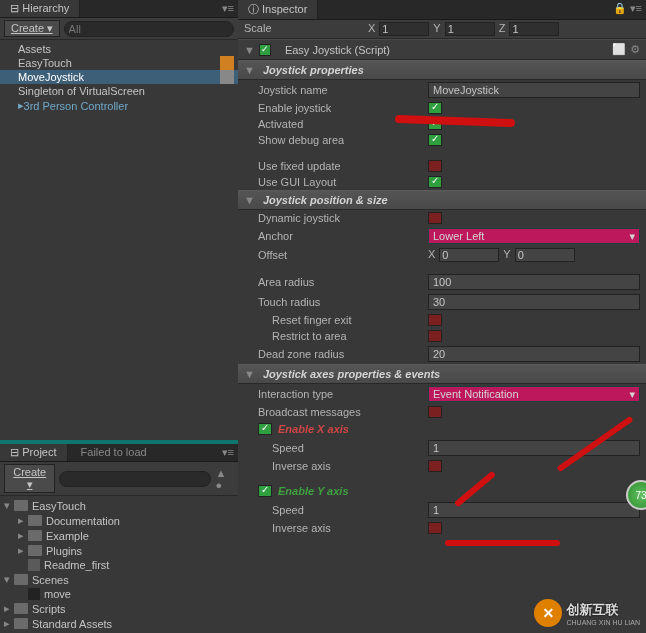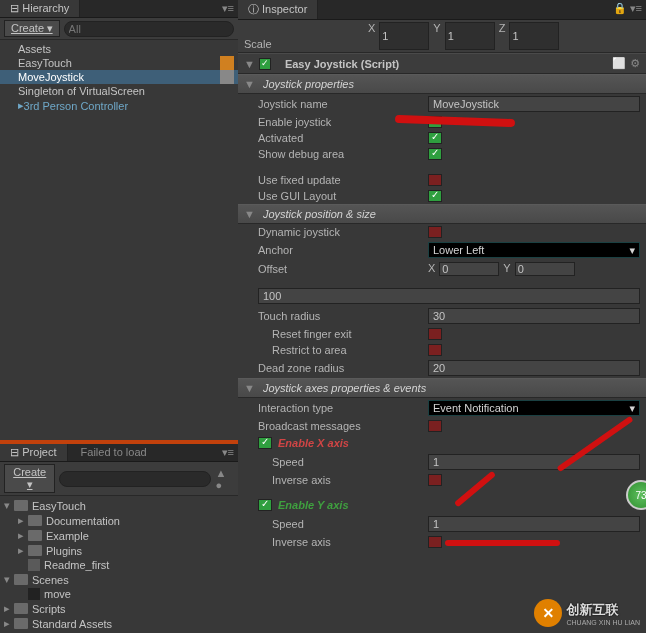--- a/index.html
+++ b/index.html
@@ -16,54 +16,54 @@
 .toolbar { background: #3c3c3c; padding: 2px 4px; display: flex; align-items: center; gap: 4px; border-bottom: 1px solid #282828; }
 .btn-create { background: #4a4a4a; border: 1px solid #222; color: #c4c4c4; padding: 1px 6px; cursor: pointer; text-decoration: underline; }
 .search { flex: 1; background: #2a2a2a; border: 1px solid #222; color: #888; padding: 1px 4px; border-radius: 8px; }
 
 .hier-list { background: #383838; flex: 1; padding: 2px 0; overflow: hidden; }
 .hier-item { padding: 1px 4px 1px 18px; color: #c4c4c4; cursor: pointer; display: flex; align-items: center; position: relative; }
 .hier-item.selected { background: #3e5f78; color: #fff; }
 .hier-item.prefab { color: #6fa8c8; }
 .hier-icon { position: absolute; right: 4px; width: 14px; height: 14px; }
 
-.project-panel { background: #383838; border-top: 4px solid #c2410c; }
+.project-panel { background: #383838; border-top: 4px solid #0f766e; }
 .proj-list { padding: 2px 0; }
 .proj-item { padding: 1px 4px; display: flex; align-items: center; cursor: pointer; color: #c4c4c4; }
 .proj-item.lvl1 { padding-left: 4px; }
 .proj-item.lvl2 { padding-left: 18px; }
 .foldout { width: 10px; display: inline-block; color: #888; }
 .folder-ico { width: 14px; height: 11px; background: #6a6a6a; display: inline-block; margin-right: 4px; border-radius: 1px; }
 .file-ico { width: 12px; height: 12px; display: inline-block; margin-right: 4px; background: #5a5a5a; }
 .unity-ico { width: 12px; height: 12px; display: inline-block; margin-right: 4px; background: #222; }
 
 .insp-scale { background: #3c3c3c; padding: 2px 6px; display: flex; gap: 4px; border-bottom: 1px solid #282828; }
-.scale-label { color: #b4b4b4; width: 120px; margin-top: 16px; }
+.scale-label { color: #b4b4b4; width: 120px; }
 .axis-label { color: #b4b4b4; }
 .axis-val { background: #2f2f2f; border: 1px solid #222; color: #c4c4c4; width: 50px; padding: 0 2px; }
 
 .component-hdr { background: #3c3c3c; padding: 3px 6px; display: flex; align-items: center; border-top: 1px solid #4a4a4a; border-bottom: 1px solid #282828; }
 .comp-fold { color: #888; margin-right: 4px; }
 .comp-check { width: 12px; height: 12px; background: #2f9f3f; margin-right: 6px; border: 1px solid #222; position: relative; }
 .comp-check::after { content: "✓"; color: #fff; font-size: 9px; position: absolute; top: -1px; left: 1px; }
-.comp-title { font-weight: bold; color: #c4c4c4; flex: 1; padding-left: 8px; }
+.comp-title { font-weight: normal; color: #c4c4c4; flex: 1; padding-left: 8px; }
 .comp-icons { display: flex; gap: 4px; color: #888; }
 
 .section-hdr { background: linear-gradient(#555,#494949); padding: 3px 6px; display: flex; align-items: center; border-top: 1px solid #5a5a5a; border-bottom: 1px solid #282828; }
-.section-title { font-weight: normal; font-style: italic; color: #d4d4d4; margin-left: 4px; }
+.section-title { font-weight: bold; font-style: italic; color: #d4d4d4; margin-left: 4px; }
 
 .prop-row { display: flex; align-items: center; padding: 2px 6px 2px 20px; min-height: 16px; }
 .prop-label { width: 170px; color: #b4b4b4; }
 .prop-label.indent { padding-left: 14px; }
 .text-field { flex: 1; background: #444; border: 1px solid #222; color: #c4c4c4; padding: 1px 4px; }
 .check { width: 14px; height: 12px; border: 1px solid #222; position: relative; }
 .check.on { background: #2f9f3f; }
 .check.on::after { content: "✓"; color: #fff; font-size: 10px; position: absolute; top: -2px; left: 2px; }
 .check.off { background: #7a2020; }
-.dropdown { flex: 1; background: #000000; border: 1px solid #1a4042; color: #d4d4d4; padding: 1px 4px; position: relative; }
+.dropdown { flex: 1; background: #be185d; border: 1px solid #1a4042; color: #d4d4d4; padding: 1px 4px; position: relative; }
 .dropdown::after { content: "▾"; position: absolute; right: 4px; }
 .offset-group { display: flex; gap: 4px; flex: 1; }
 .offset-group span { color: #b4b4b4; }
 .offset-group input { background: #444; border: 1px solid #222; color: #c4c4c4; width: 60px; padding: 0 2px; }
 
 .axis-check-hdr { padding: 3px 6px 3px 20px; display: flex; align-items: center; gap: 6px; }
 .axis-check-hdr .check.on { background: #2f9f3f; }
 .axis-title { font-weight: bold; font-style: italic; }
 .axis-title.red { color: #d04545; }
 .axis-title.green { color: #3fa03f; }
@@ -244,20 +244,21 @@
         <span class="prop-label">Offset</span>
       <div class="offset-group">
         <span>X</span>
           <input value="0" style="">
         <span>Y</span>
           <input value="0" style="">
       </div>
     </div>
     <div style="height:8px"></div>
     <div class="prop-row">
+        <span class="prop-label">Area radius</span>
         <input class="text-field" value="100" style="">
       </div>
     <div class="prop-row">
         <span class="prop-label">Touch radius</span>
         <input class="text-field" value="30" style="">
       </div>
     <div class="prop-row">
         <span class="prop-label indent">Reset finger exit</span>
         <span class="check off"></span>
       </div>

